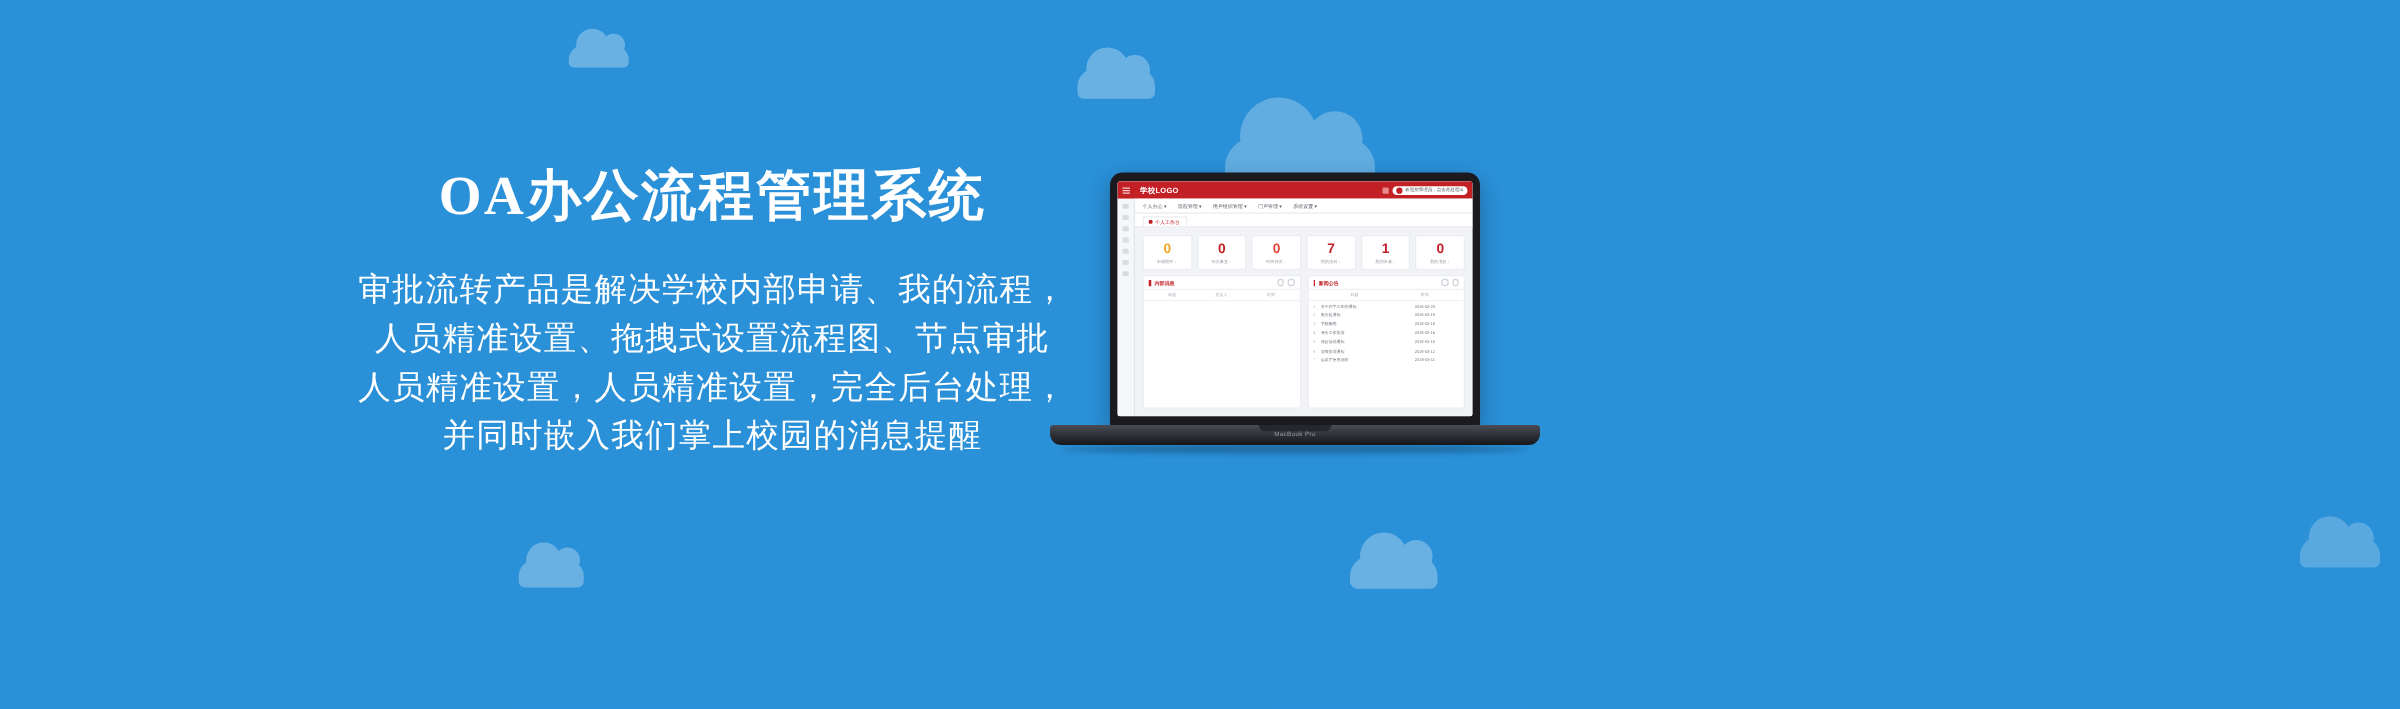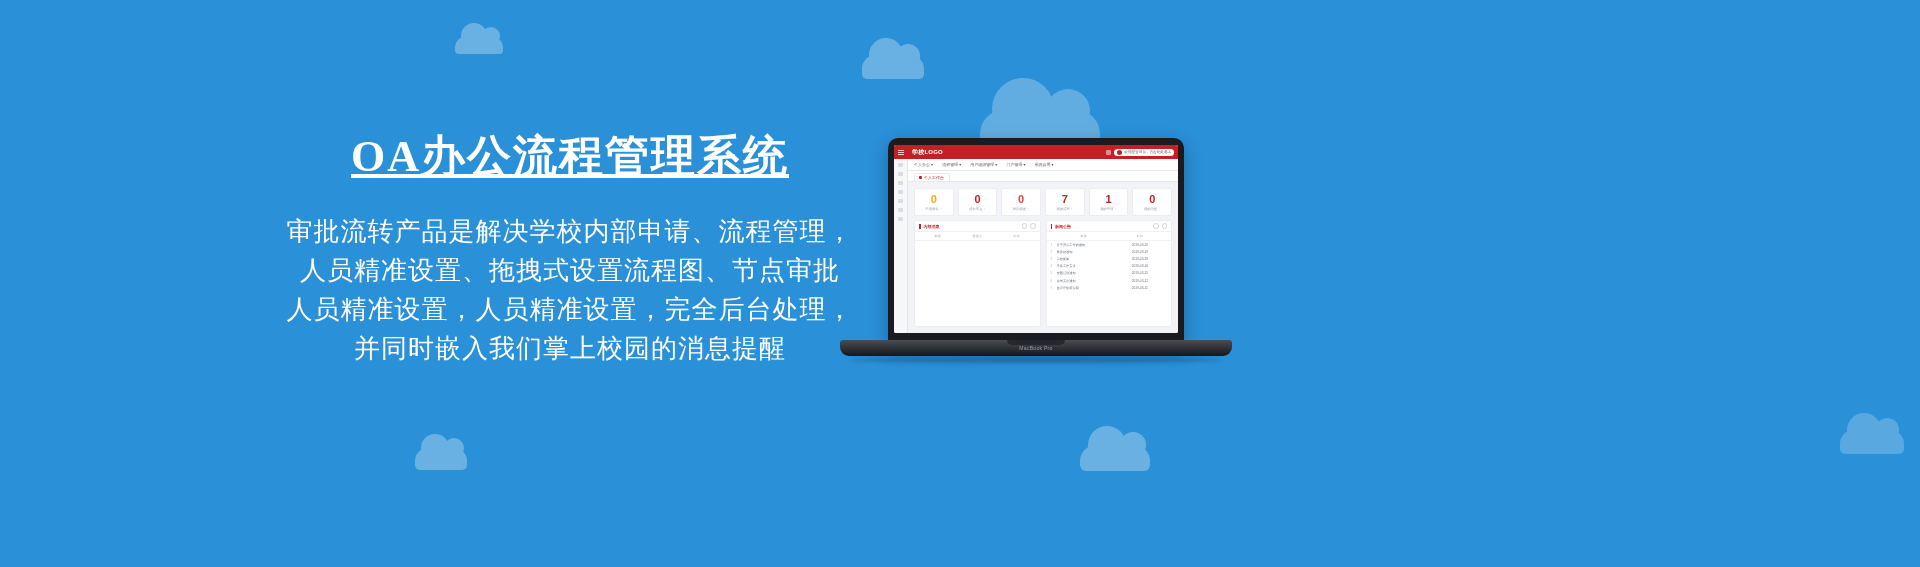--- a/index.html
+++ b/index.html
@@ -98,21 +98,20 @@
     color: #ffffff;
   }
   .headline {
     font-family: "Liberation Serif", serif;
     font-size: 44px;
     line-height: 54px;
     font-weight: 700;
     letter-spacing: 2px;
     margin: 0 0 28px 0;
     color: #ffffff;
-    text-decoration: underline;
   }
   .desc {
     font-family: "Liberation Serif", serif;
     font-size: 26px;
     line-height: 39px;
     font-weight: 400;
     letter-spacing: 1px;
     margin: 0;
     color: #ffffff;
   }
@@ -430,21 +429,21 @@
   <div class="cloud cloud-1"></div>
   <div class="cloud cloud-2"></div>
   <div class="cloud cloud-3"></div>
   <div class="cloud cloud-4"></div>
   <div class="cloud cloud-5"></div>
   <div class="cloud cloud-6"></div>
 
   <div class="copy">
     <h1 class="headline">OA办公流程管理系统</h1>
     <p class="desc">
-      <span class="desc-line">审批流转产品是解决学校内部申请、流程管理，</span>
+      <span class="desc-line">审批流转产品是解决学校内部申请、我的流程，</span>
       <span class="desc-line">人员精准设置、拖拽式设置流程图、节点审批</span>
       <span class="desc-line">人员精准设置，人员精准设置，完全后台处理，</span>
       <span class="desc-line">并同时嵌入我们掌上校园的消息提醒</span>
     </p>
   </div>
 
   <div class="laptop">
     <div class="lid">
       <div class="screen">
 

